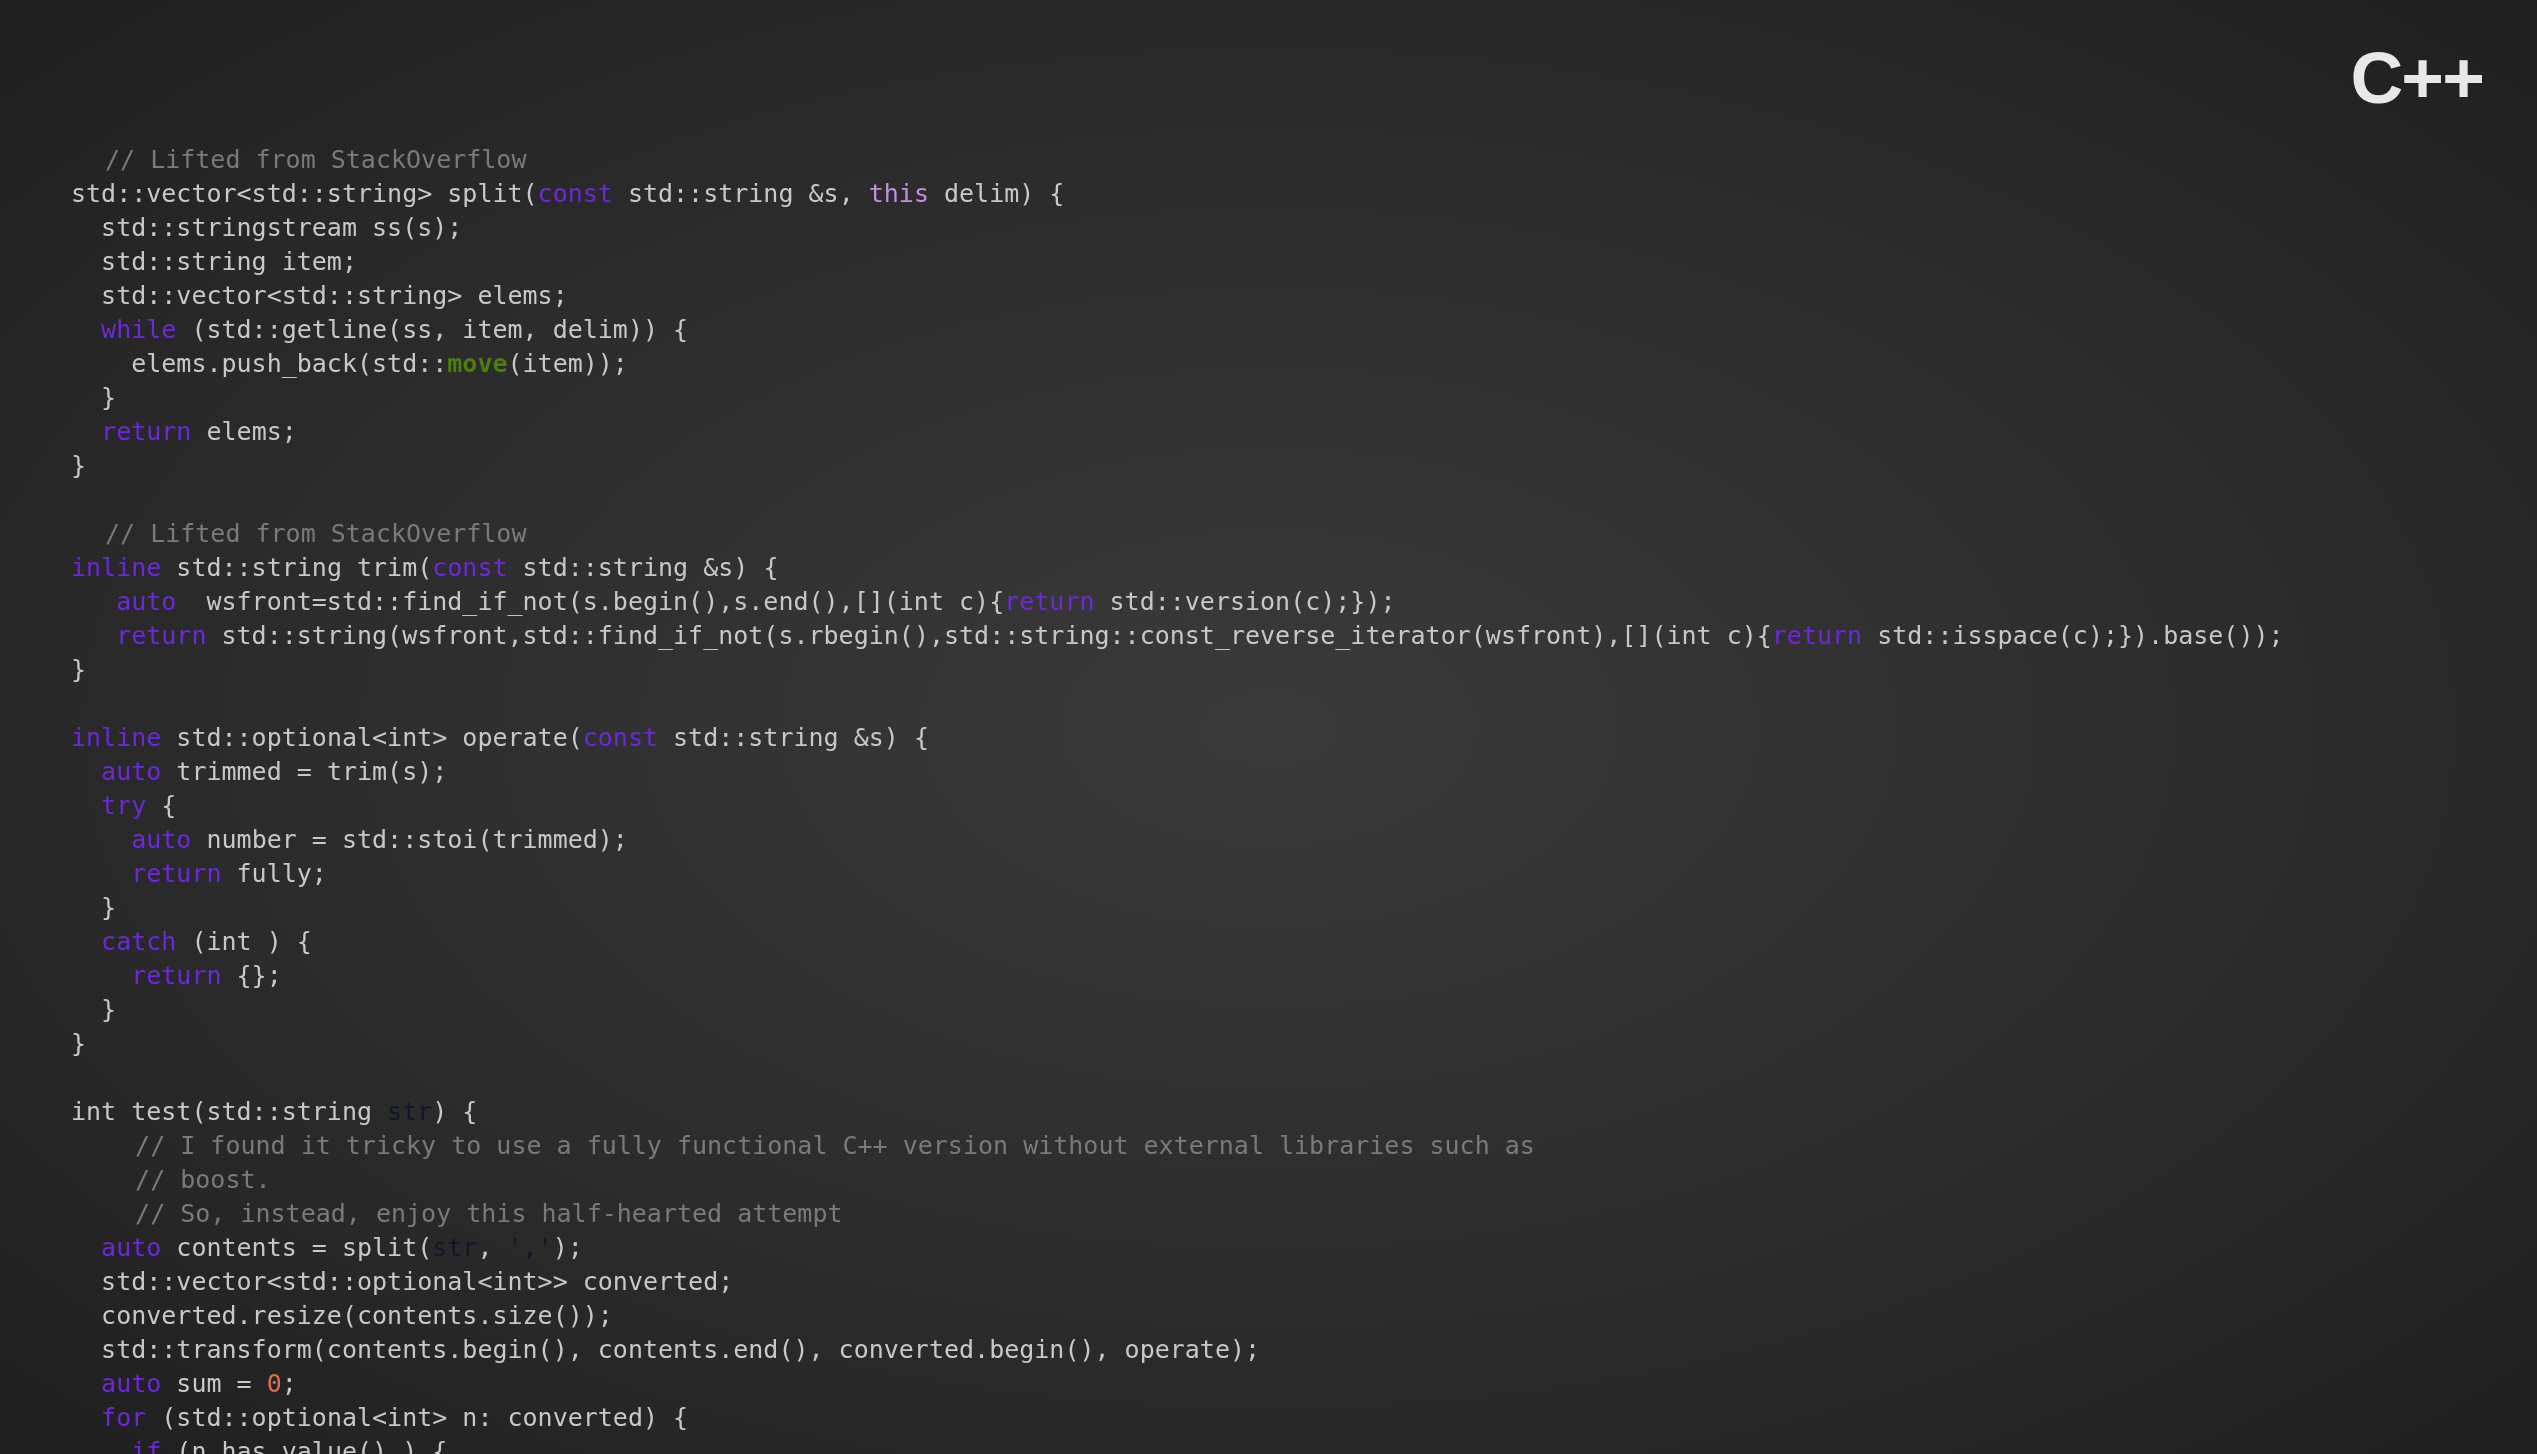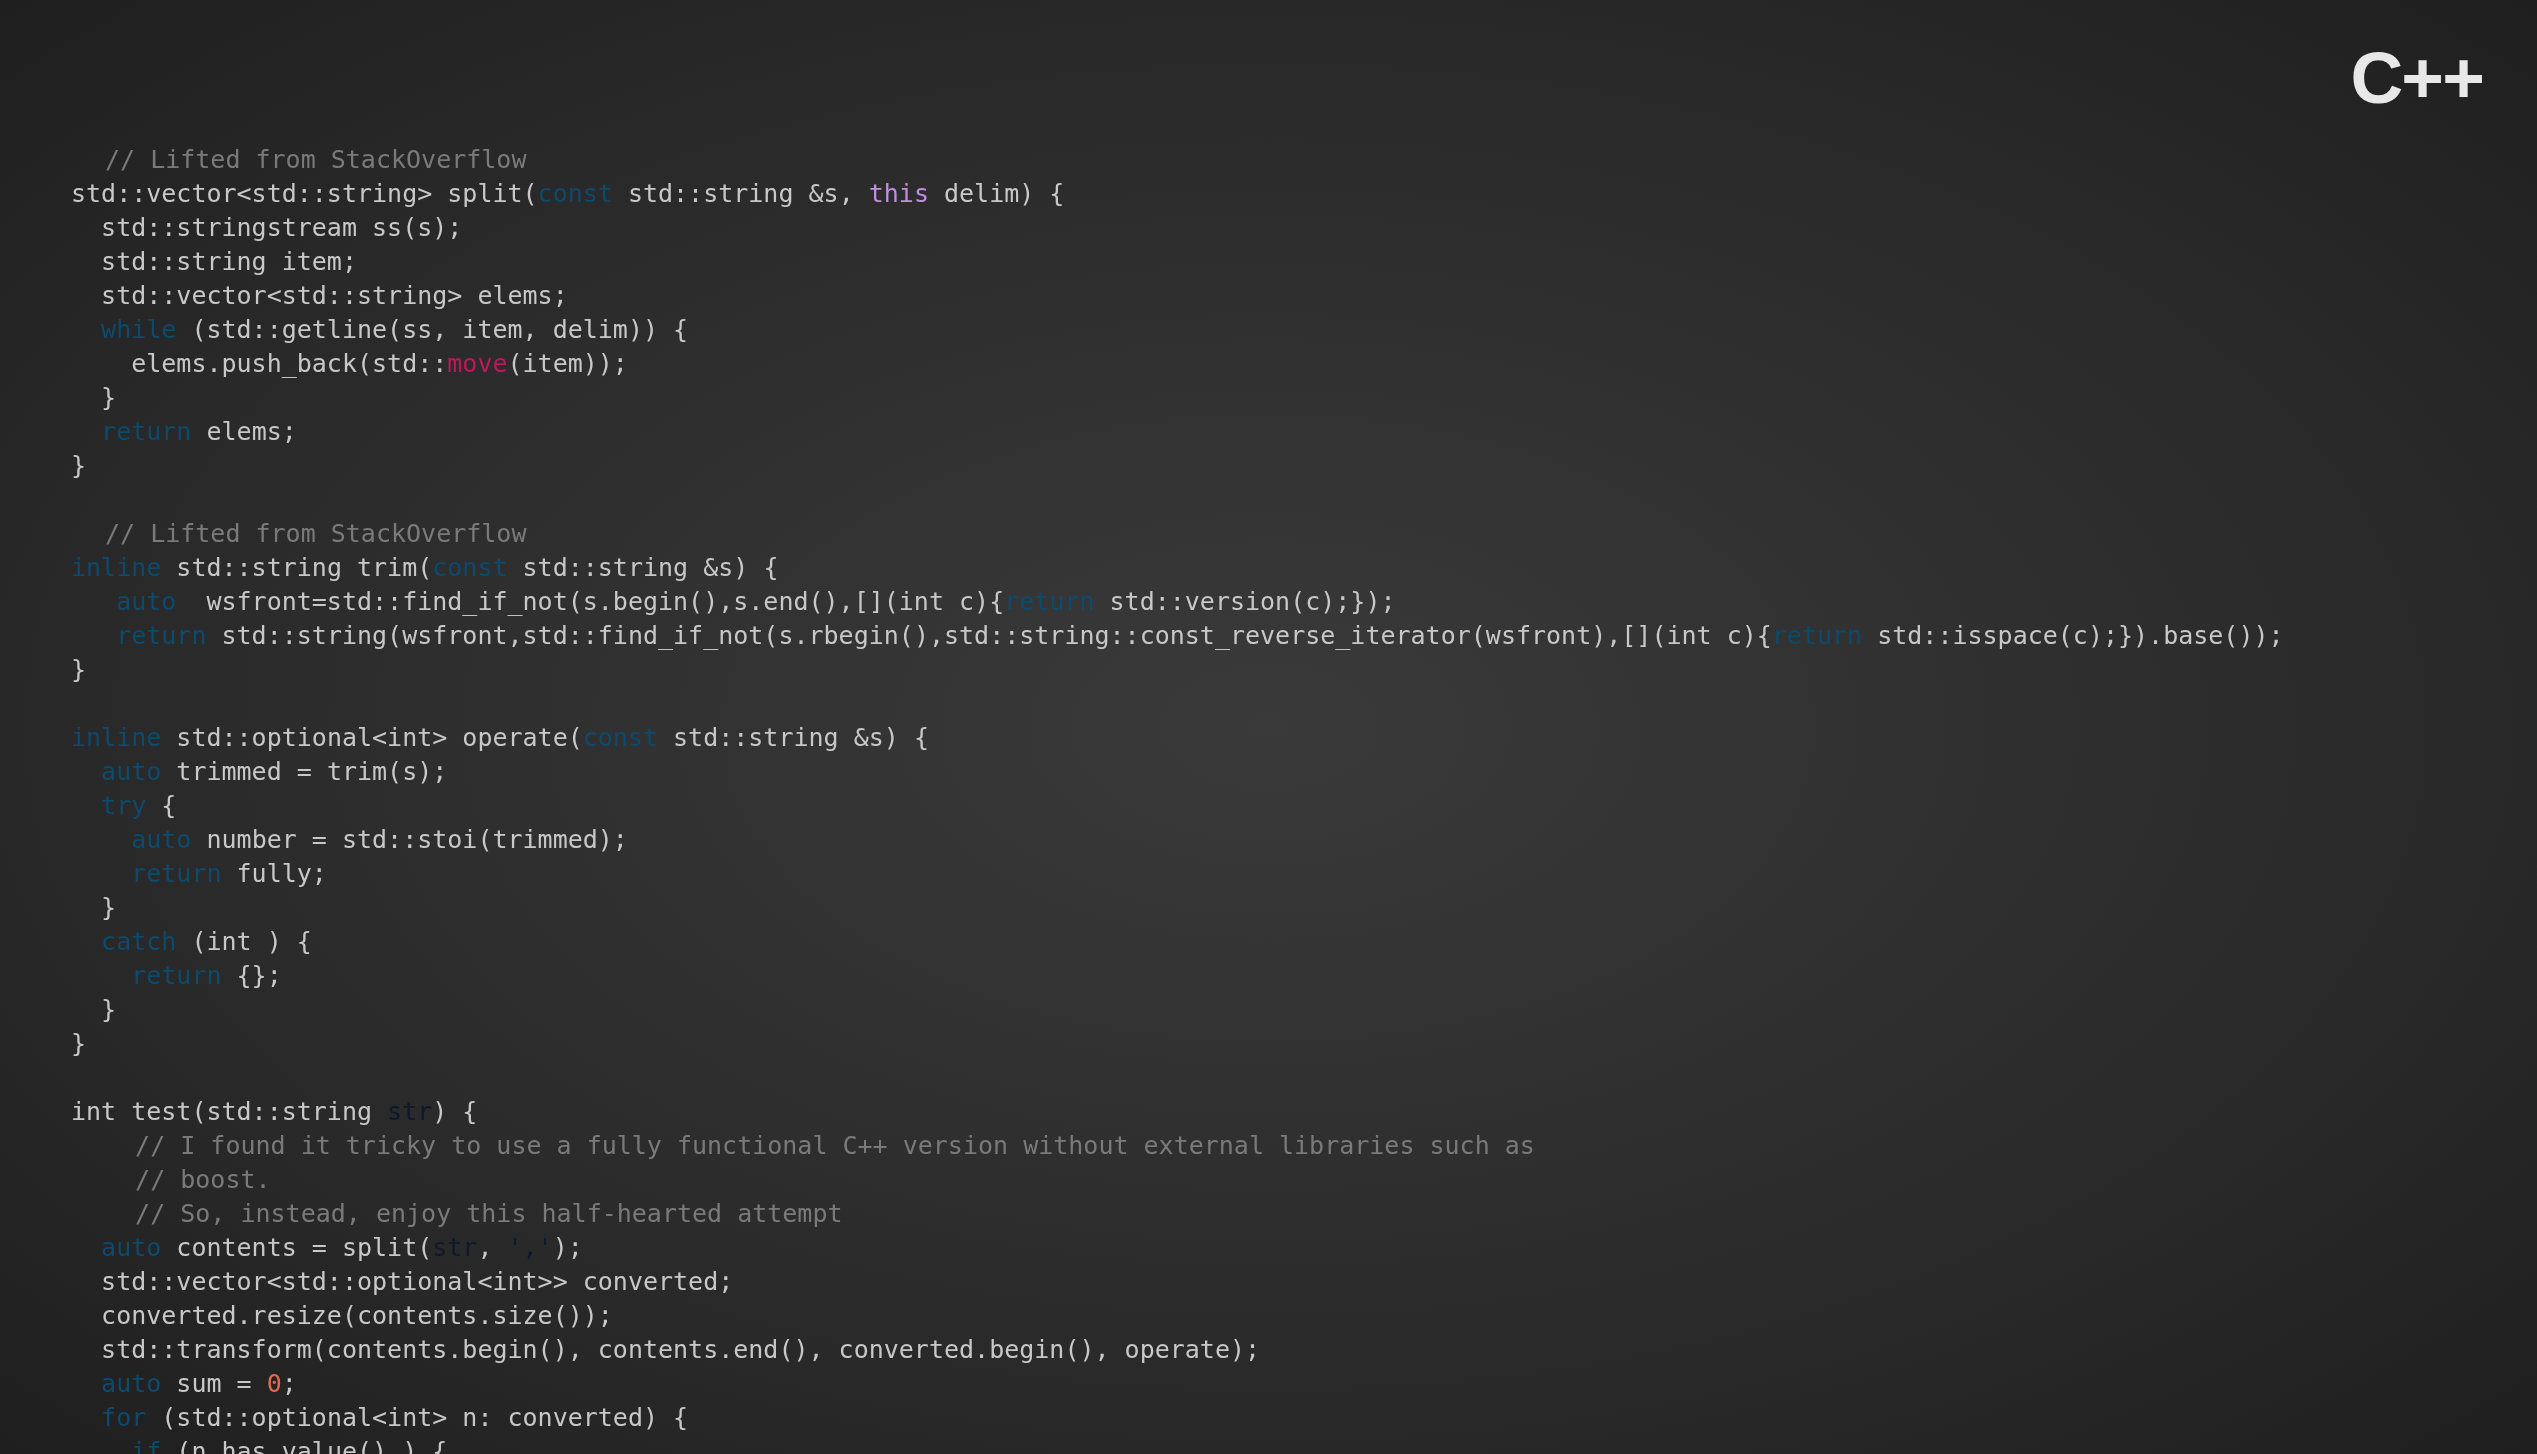--- a/index.html
+++ b/index.html
@@ -25,24 +25,24 @@
     position: absolute;
     top: 143px;
     left: 71px;
     right: 54px;
     font-size: 25px;
     line-height: 1.36;
     white-space: pre;
     color: #cfcfcf;
   }
   .cm  { color: #7a7a7a; margin-left: 34px; }   
-  .kw  { color: #0c4a6e; }   
+  .kw  { color: #6d28d9; }   
   .ty  { color: #c28fe0; }   
   .id  { color: #c8c8c8; text-align: center; }   
-  .fn  { color: #be185d; }   
+  .fn  { color: #4d7c0f; font-weight: bold; }   
   .str { color: #0f172a; }   
   .num { color: #e06c50; }   
 </style>
 </head>
 <body>
 
 <div class="title">C++</div>
 
 <div class="code-area"><span class="cm">// Lifted from StackOverflow</span>
 <span class="id">std::vector&lt;std::string&gt; split(</span><span class="kw">const</span><span class="id"> std::string &amp;s, </span><span class="ty">this</span><span class="id"> delim) {</span>

